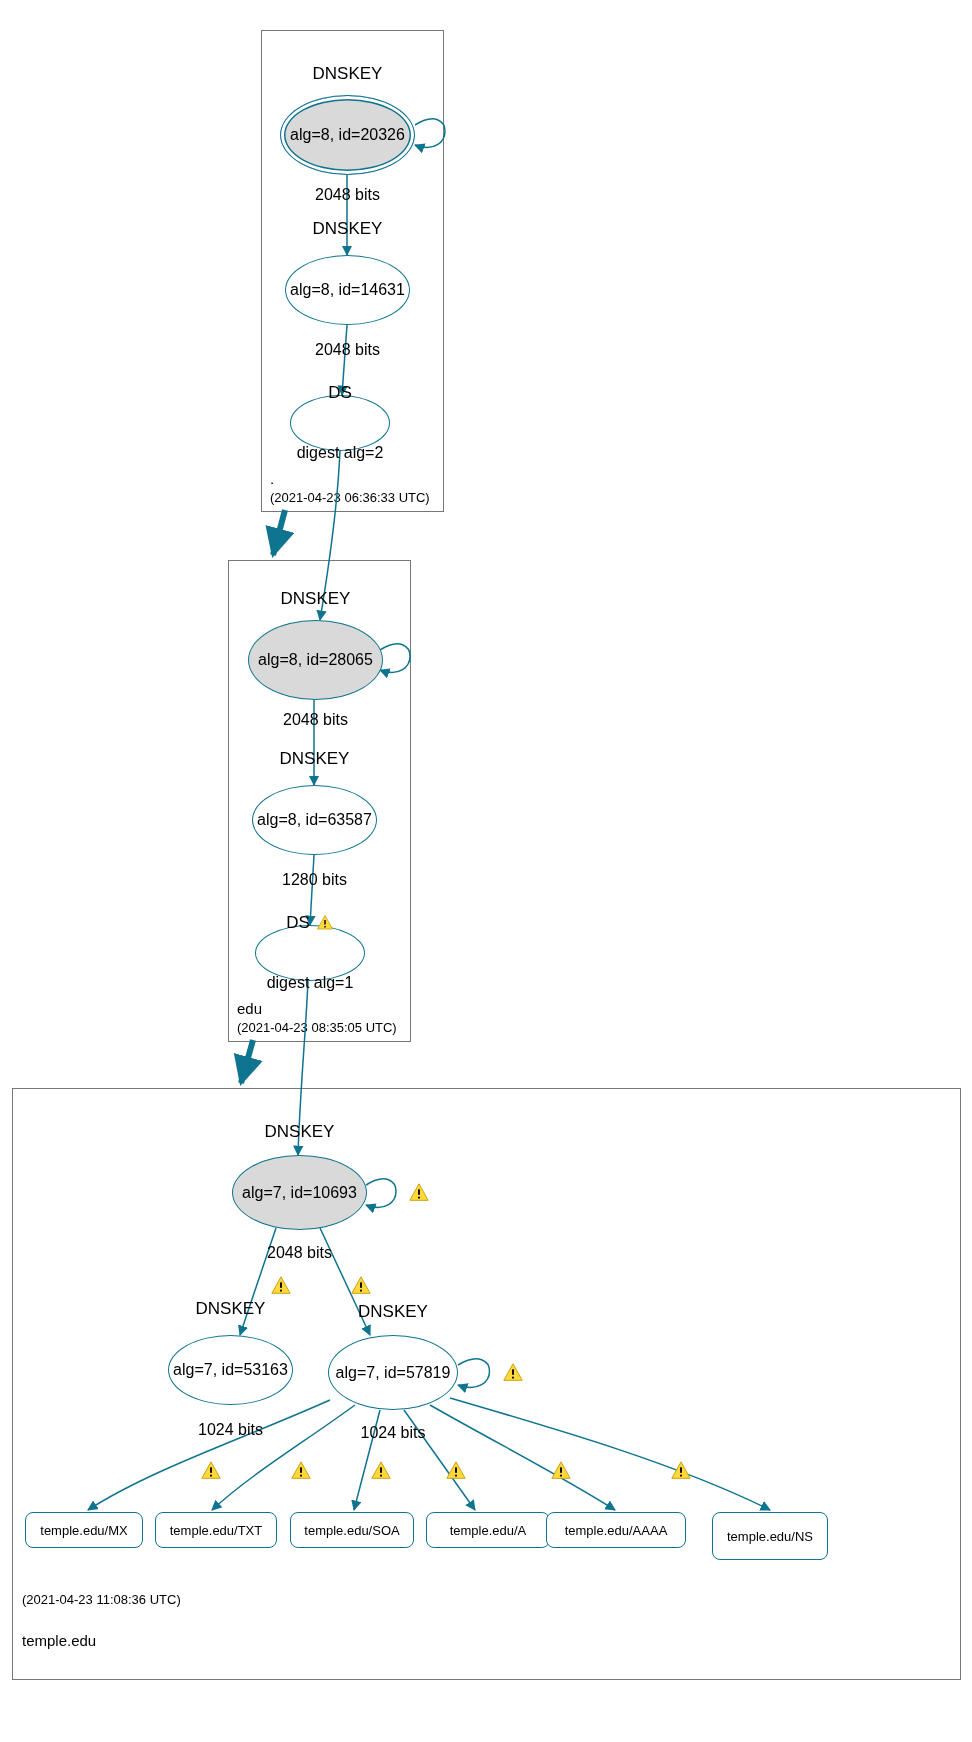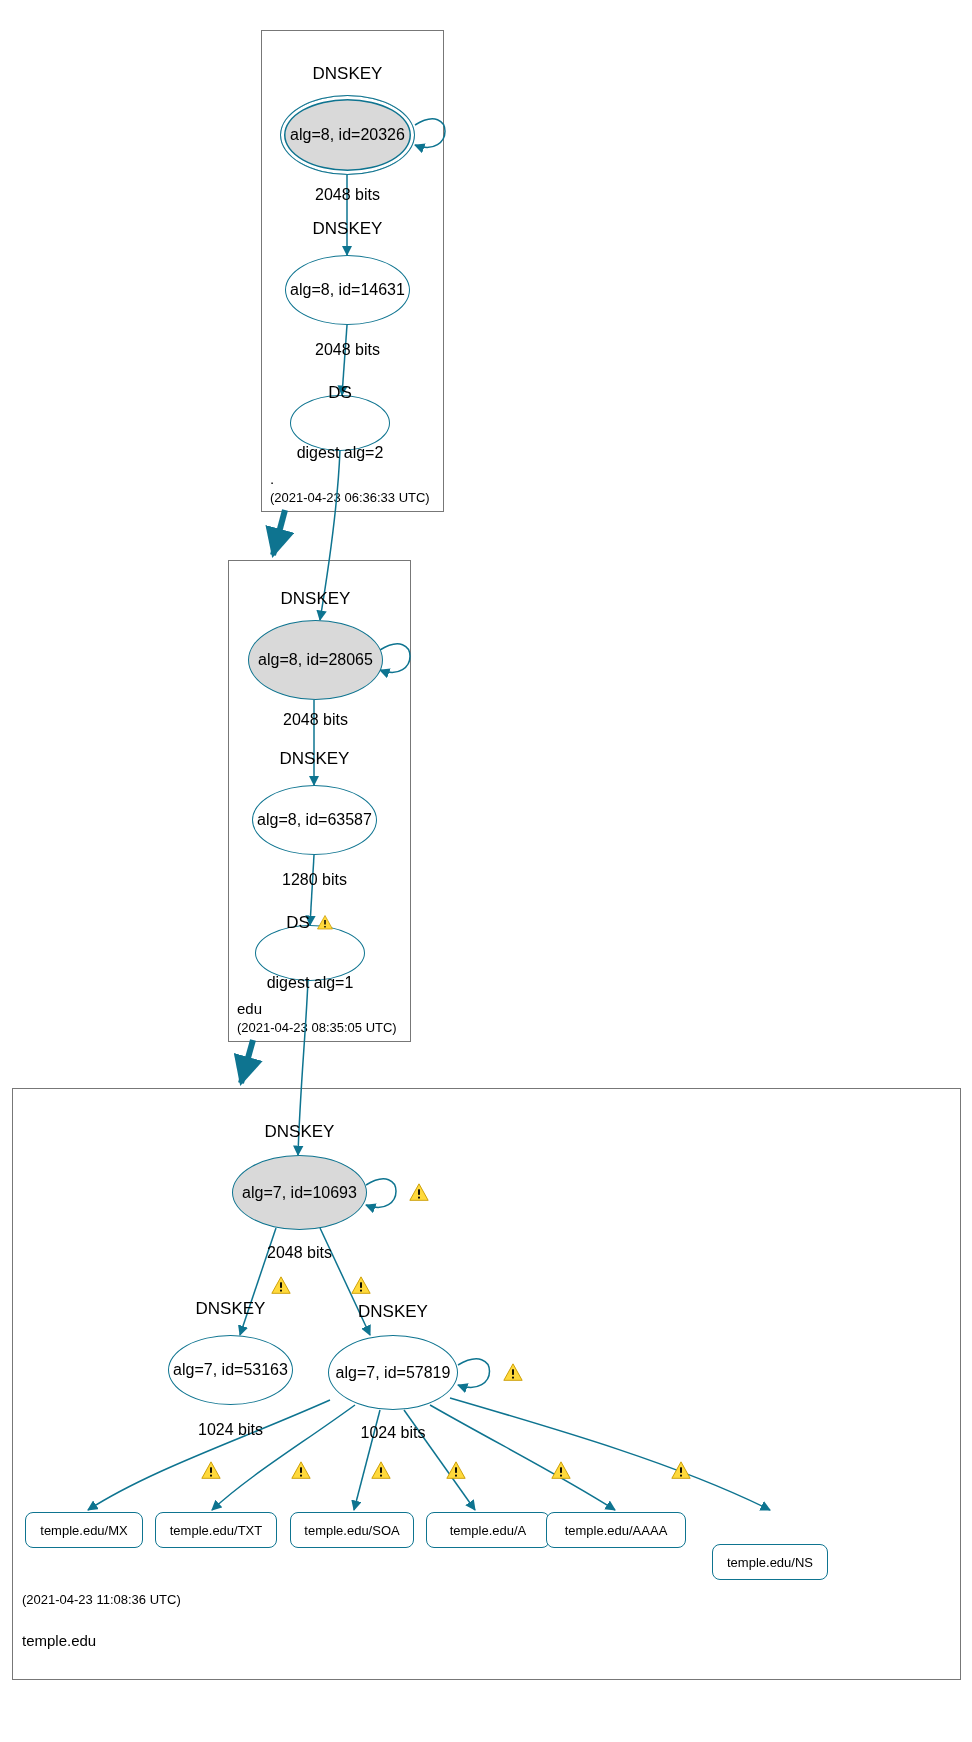--- a/index.html
+++ b/index.html
@@ -210,21 +210,21 @@
   </div>
   <div class="node rrset" style="left:290px; top:1512px; width:124px; height:36px;">
     <span>temple.edu/SOA</span>
   </div>
   <div class="node rrset" style="left:426px; top:1512px; width:124px; height:36px;">
     <span>temple.edu/A</span>
   </div>
   <div class="node rrset" style="left:546px; top:1512px; width:140px; height:36px;">
     <span>temple.edu/AAAA</span>
   </div>
-  <div class="node rrset" style="left:712px; top:1512px; width:116px; height:36px;margin-top:32px;">
+  <div class="node rrset" style="left:712px; top:1512px; width:116px; height:48px;">
     <span>temple.edu/NS</span>
   </div>
 
   <div class="warn" style="left:408px; top:1182px;">
       <svg viewBox="0 0 24 24">
         <use href="#warnTri"></use>
       </svg>
     </div>
   <div class="warn" style="left:270px; top:1275px;">
       <svg viewBox="0 0 24 24">

